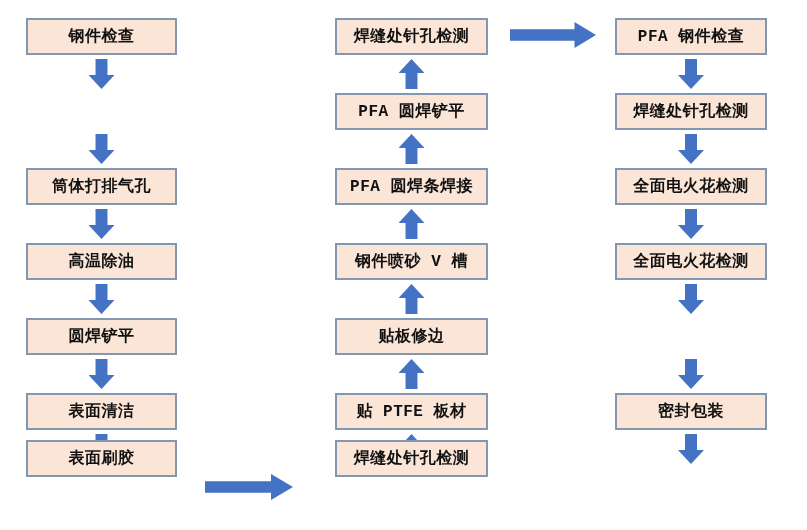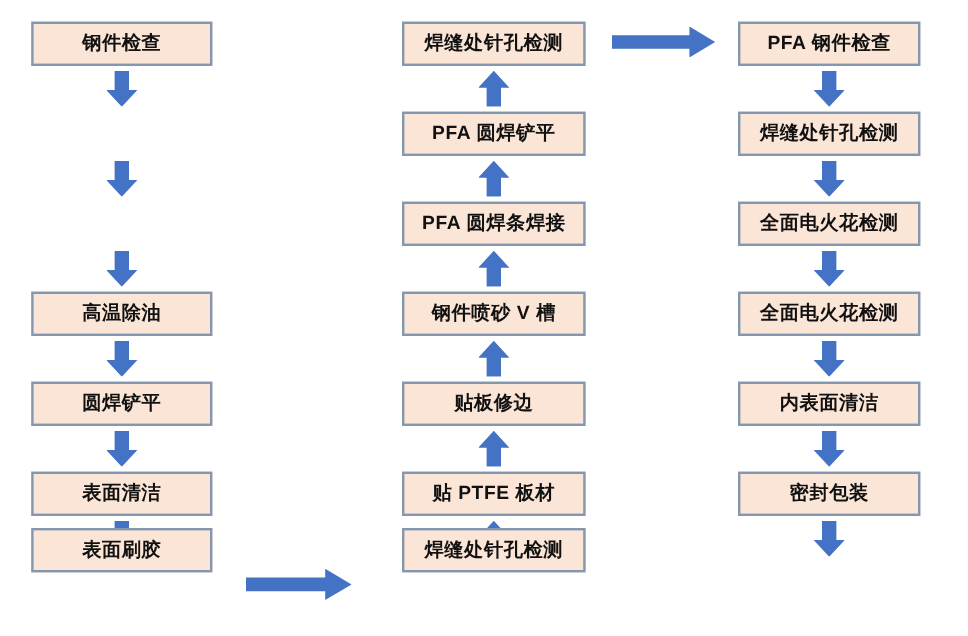--- a/index.html
+++ b/index.html
@@ -16,20 +16,21 @@
   .col3{left:615px;width:152px;}
   .step{
     position:absolute;left:0;right:0;height:37px;
     background:#fbe5d6;
     border:2px solid #8497b0;
     box-sizing:border-box;
     display:flex;align-items:center;justify-content:center;
     font-size:16px;font-weight:bold;color:#111111;
     letter-spacing:0.5px;
     white-space:nowrap;
+    font-family:Liberation Mono, monospace;
   }
   .r0{top:18px}.r1{top:93px}.r2{top:168px}.r3{top:243px}
   .r4{top:318px}.r5{top:393px}.r6{top:440px}
   .varrow{
     position:absolute;left:50%;margin-left:-13px;
     width:26px;height:30px;background:#4472c4;
   }
   .down{clip-path:polygon(27% 0%,73% 0%,73% 53%,100% 53%,50% 100%,0% 53%,27% 53%);}
   .up{clip-path:polygon(50% 0%,100% 47%,73% 47%,73% 100%,27% 100%,0% 100%,0% 100%,27% 100%,27% 47%,0% 47%);}
   .a0{top:59px}.a1{top:134px}.a2{top:209px}.a3{top:284px}.a4{top:359px}.a5{top:434px}
@@ -42,20 +43,21 @@
 </style>
 </head>
 <body>
 
 <div class="canvas">
 
   <div class="col col1">
     <div class="step r0">钢件检查</div>
     <div class="varrow down a0"></div>
     <div class="varrow down a1"></div>
+    <div class="step r2">筒体打排气孔</div>
     <div class="varrow down a2"></div>
     <div class="step r3">高温除油</div>
     <div class="varrow down a3"></div>
     <div class="step r4">圆焊铲平</div>
     <div class="varrow down a4"></div>
     <div class="step r5">表面清洁</div>
     <div class="varrow down a5"></div>
     <div class="step r6">表面刷胶</div>
   </div>
 
@@ -81,19 +83,18 @@
 
   <div class="col col3">
     <div class="step r0">PFA 钢件检查</div>
     <div class="varrow down a0"></div>
     <div class="step r1">焊缝处针孔检测</div>
     <div class="varrow down a1"></div>
     <div class="step r2">全面电火花检测</div>
     <div class="varrow down a2"></div>
     <div class="step r3">全面电火花检测</div>
     <div class="varrow down a3"></div>
-    <div class="step r4">内表面清洁</div>
     <div class="varrow down a4"></div>
     <div class="step r5">密封包装</div>
     <div class="varrow down a5"></div>
   </div>
 
 </div>
 
 </body></html>

